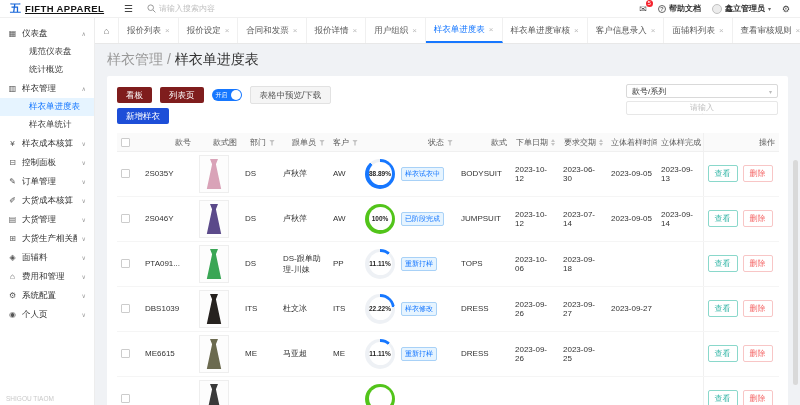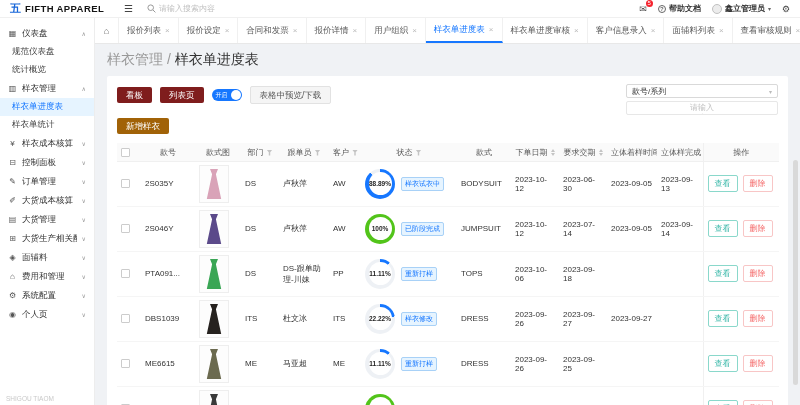--- a/index.html
+++ b/index.html
@@ -3,42 +3,42 @@
 <meta charset="utf-8">
 <style>
   *{margin:0;padding:0;box-sizing:border-box;}
   html,body{width:800px;height:405px;overflow:hidden;background:#f0f2f5;
     font-family:"Liberation Sans","DejaVu Sans",sans-serif;}
   
   .topbar{height:18px;background:#fff;display:flex;align-items:center;padding:0 10px;
     border-bottom:1px solid #f0f0f0;position:relative;z-index:9;}
   .logo{display:flex;align-items:center;gap:4px;}
   .logo-mark{color:#1766d9;font-weight:bold;font-size:11px;line-height:1;}
-  .logo-text{font-weight:bold;font-size:9.5px;letter-spacing:.4px;color:#141414;}
+  .logo-text{font-weight:bold;font-size:9.5px;letter-spacing:.4px;color:#141414;text-decoration:underline;}
   .hamburger{margin-left:20px;font-size:10px;color:#444;}
   .top-search{display:flex;align-items:center;gap:3px;margin-left:14px;color:#bfbfbf;font-size:8px;}
   .top-right{margin-left:auto;display:flex;align-items:center;gap:11px;font-size:8px;color:#333;}
   .mail-wrap{position:relative;font-size:9px;color:#444;}
   .badge{position:absolute;top:-4px;right:-6px;background:#f5222d;color:#fff;font-size:6px;
     border-radius:5px;padding:0 2px;line-height:7px;}
   .help,.user{display:flex;align-items:center;gap:3px;font-weight:bold;}
   .qmark{width:8px;height:8px;border:1px solid #666;border-radius:50%;font-size:6px;
     display:flex;align-items:center;justify-content:center;color:#666;}
   .avatar{width:10px;height:10px;border-radius:50%;background:#ececec;border:1px solid #c0c0c0;}
   .caret{font-size:6px;color:#666;}
   .gear{font-size:9px;color:#444;}
   
   .layout{display:flex;height:387px;}
   .sidebar{width:95px;background:#fff;border-right:1px solid #ededed;position:relative;
     font-size:8.5px;color:#333;padding-top:6px;flex-shrink:0;}
   .side-item{display:flex;align-items:center;height:19px;padding:0 8px;gap:5px;cursor:default;}
   .side-item .ic{width:9px;color:#555;font-size:8px;text-align:center;flex-shrink:0;}
   .side-item .lbl{flex:1;white-space:nowrap;overflow:hidden;}
   .side-item .chev{color:#999;font-size:6px;}
-  .side-sub{height:18px;display:flex;align-items:center;padding-left:12px;color:#444;
+  .side-sub{height:18px;display:flex;align-items:center;padding-left:29px;color:#444;
     white-space:nowrap;overflow:hidden;}
   .side-sub.active{background:#e6f4ff;color:#1677ff;}
   .watermark{position:absolute;bottom:3px;left:6px;color:#c9c9c9;font-size:6.5px;}
   .right-col{flex:1;display:flex;flex-direction:column;min-width:0;}
   
   .tabbar{height:26px;background:#fff;border-bottom:1px solid #e8e8e8;display:flex;
     align-items:stretch;overflow:hidden;font-size:8.5px;color:#595959;flex-shrink:0;}
   .home{width:24px;display:flex;align-items:center;justify-content:center;color:#555;
     border-right:1px solid #f0f0f0;font-size:9px;flex-shrink:0;}
   .tab{display:flex;align-items:center;gap:4px;padding:0 8px;border-right:1px solid #f0f0f0;
@@ -58,25 +58,25 @@
   .switch{width:30px;height:12px;border-radius:6px;background:#1677ff;position:relative;
     display:flex;align-items:center;cursor:pointer;}
   .switch .txt{color:#fff;font-size:6px;margin-left:4px;}
   .switch .knob{position:absolute;right:1px;top:1px;width:10px;height:10px;border-radius:50%;background:#fff;}
   .right-filters{position:absolute;right:10px;top:8px;width:152px;}
   .select{height:14px;border:1px solid #d9d9d9;border-radius:2px;font-size:8px;color:#333;
     display:flex;align-items:center;padding:4px 5px;justify-content:space-between;background:#fff;}
   .select .caret{color:#bbb;}
   .search-box{margin-top:3px;height:14px;border:1px solid #e7e7e7;border-radius:2px;font-size:8px;
     color:#bfbfbf;display:flex;align-items:center;padding:0 5px;justify-content:space-between;background:#fff;flex-direction:column;}
-  .btn-danger{background:#a16207;color:#fff;margin-top:14px;}
+  .btn-danger{background:#1d4ed8;color:#fff;margin-top:4px;}
   
   table{border-collapse:collapse;table-layout:fixed;width:662px;margin-top:9px;font-size:8px;color:#333;}
   th{background:#fafafa;font-weight:normal;color:#595959;height:18px;border-bottom:1px solid #f0f0f0;
-    text-align:center;padding:0 4px;white-space:nowrap;overflow:hidden;}
+    text-align:right;padding:0 4px;white-space:nowrap;overflow:hidden;}
   td{height:45px;border-bottom:1px solid #f5f5f5;padding:0 4px;overflow:hidden;}
   td.actions,th.actions{border-left:1px solid #f0f0f0;}
   .cb{width:9px;height:9px;border:1px solid #ccc;border-radius:1px;background:#fff;}
   .funnel{display:inline-block;width:6px;height:6px;background:#c4c4c4;margin-left:3px;
     clip-path:polygon(0 0,100% 0,62% 45%,62% 100%,38% 100%,38% 45%);vertical-align:middle;}
   .sorters{display:inline-flex;flex-direction:column;margin-left:3px;vertical-align:middle;gap:1px;}
   .sorters i{width:0;height:0;border-left:2.5px solid transparent;border-right:2.5px solid transparent;display:block;}
   .sorters .up{border-bottom:3px solid #c4c4c4;}
   .sorters .dn{border-top:3px solid #c4c4c4;}
   .thumb{width:30px;height:38px;border:1px solid #eee;background:#fdfdfd;display:flex;

